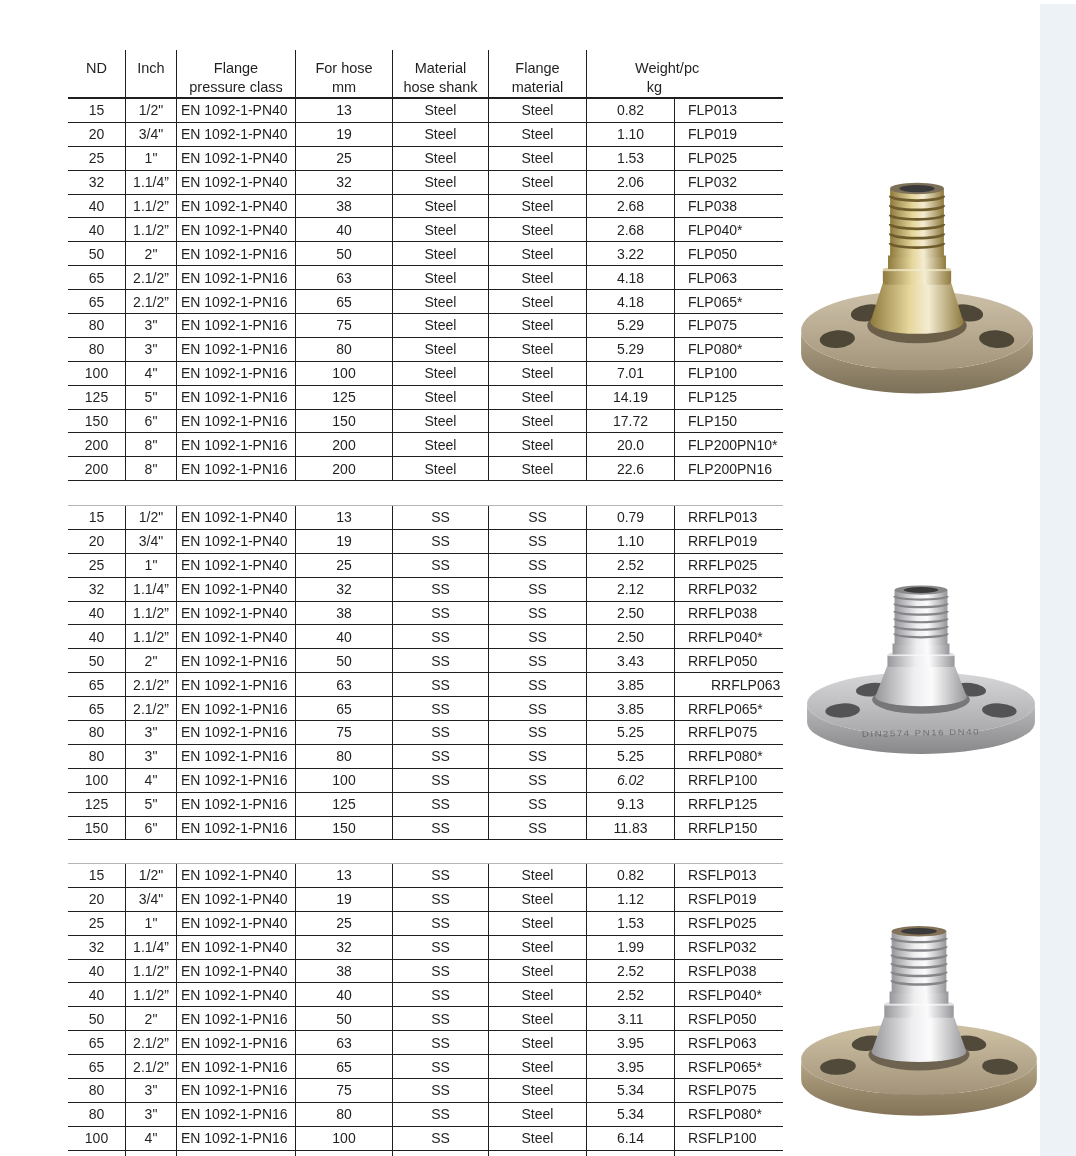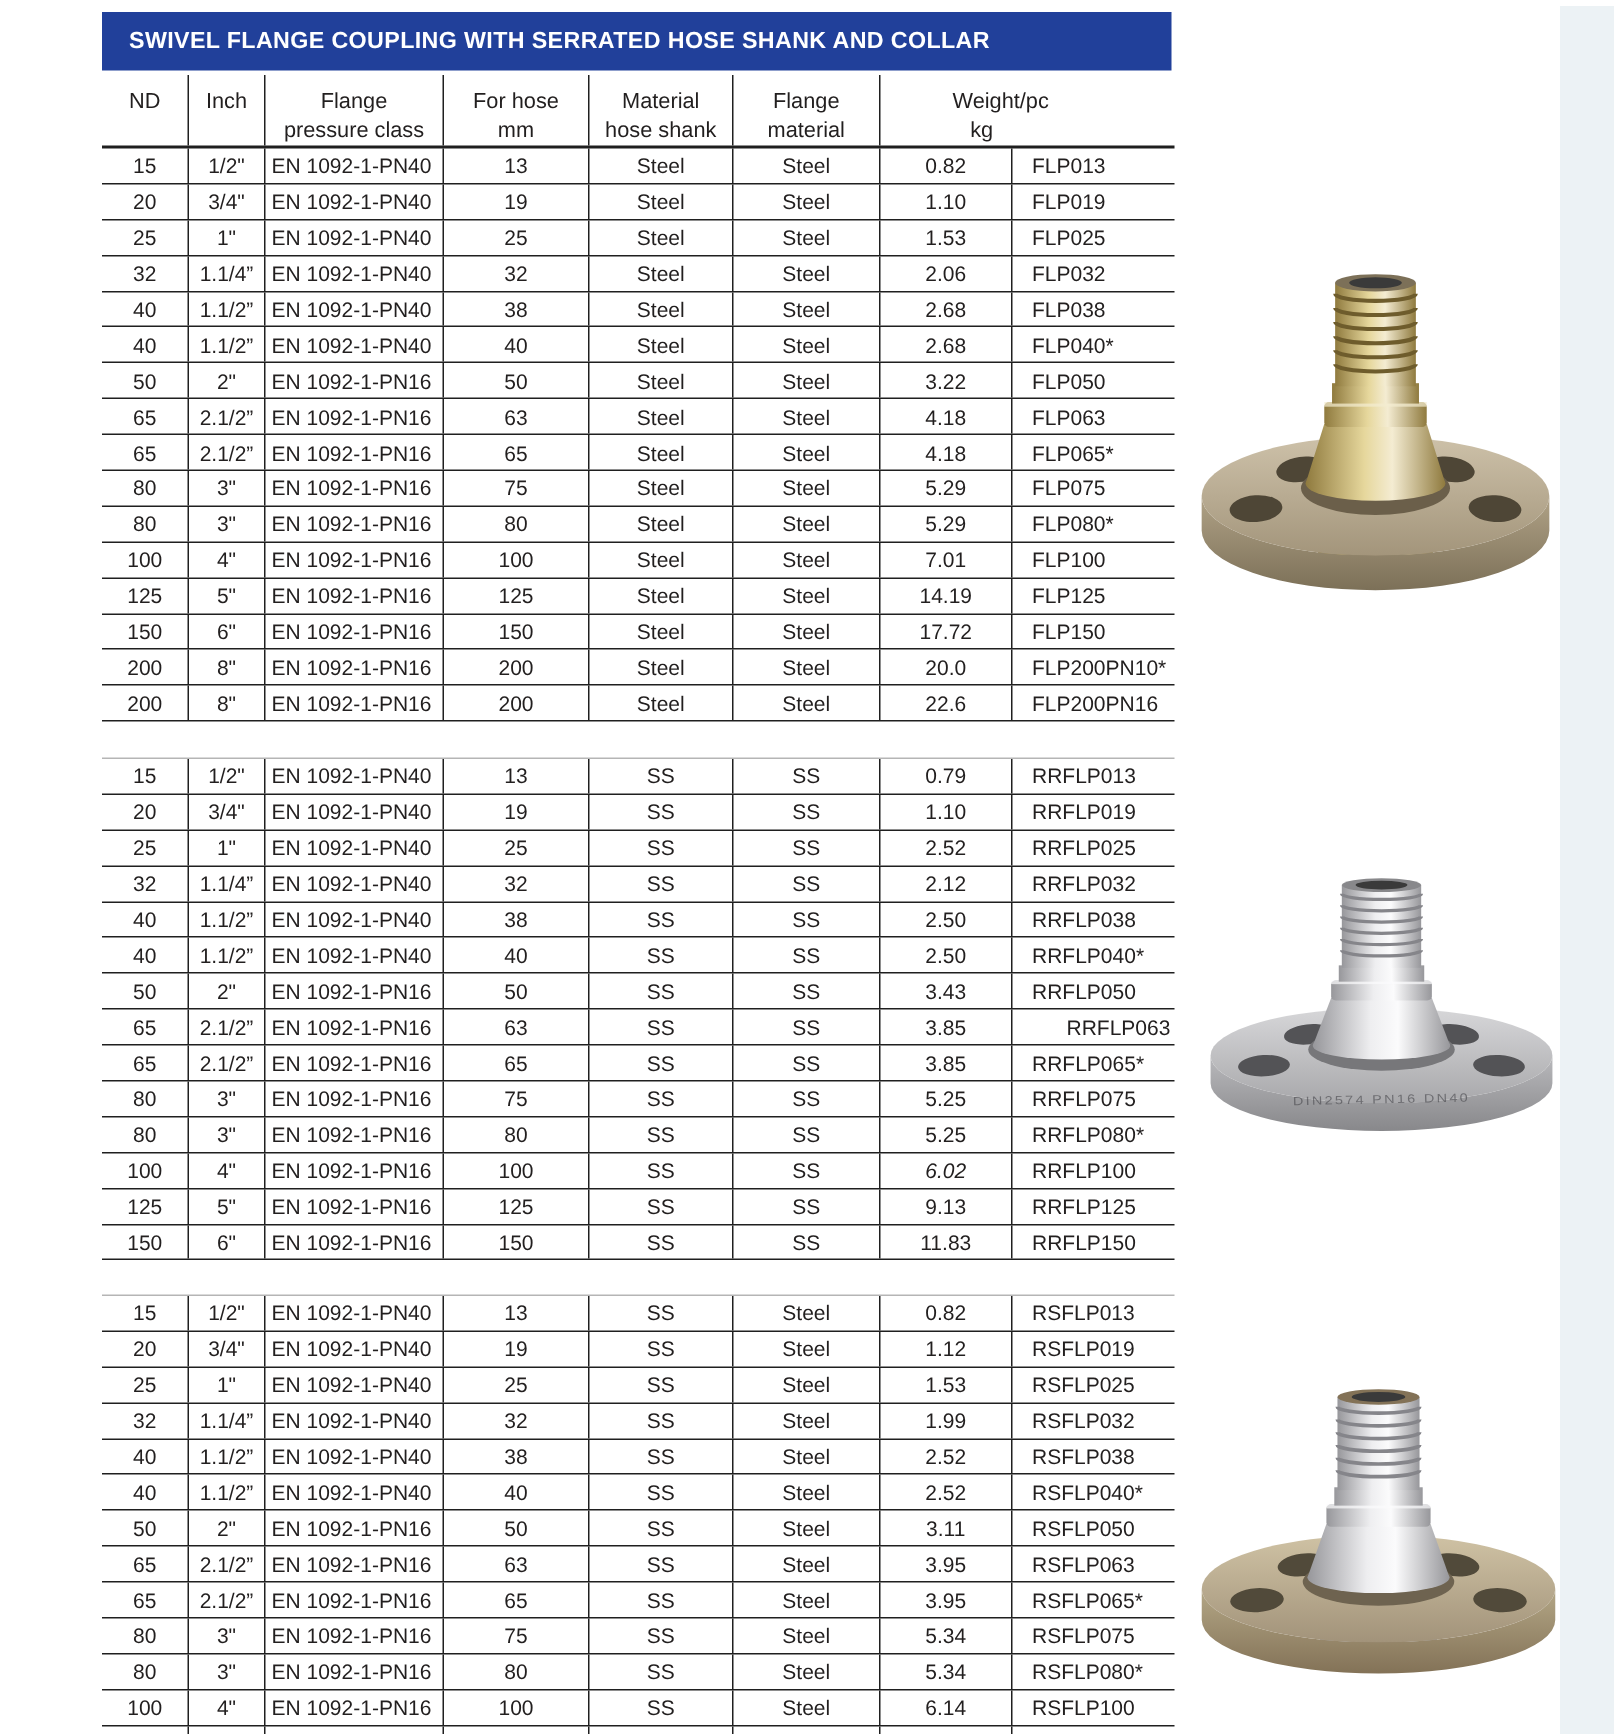--- a/index.html
+++ b/index.html
@@ -49,23 +49,20 @@
   #photo0{left:798px;top:176px;width:238px;height:230px;}
   #photo1{left:804px;top:580px;width:234px;height:184px;}
   #photo2{left:798px;top:920px;width:242px;height:207px;}
 </style>
 </head>
 <body>
 
 <div class="page">
   <div class="edge-strip"></div>
 
-  <div class="banner">
-    <span>SWIVEL FLANGE COUPLING WITH SERRATED HOSE SHANK AND COLLAR</span>
-  </div>
 
   <div id="thead" class="thead">
       <div class="hcell" style="width: 57px;">ND</div>
       <div class="hcell" style="width: 51px;">Inch</div>
       <div class="hcell" style="width: 119px;">Flange
 pressure class</div>
       <div class="hcell" style="width: 97px;">For hose
 mm</div>
       <div class="hcell" style="width: 96px;">Material
 hose shank</div>

